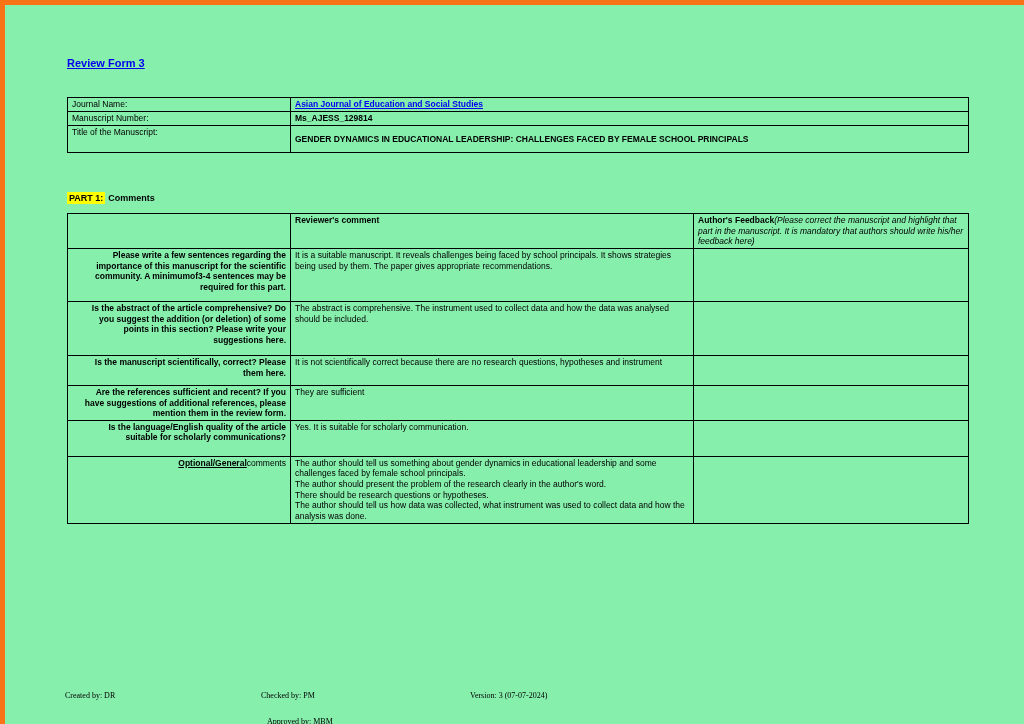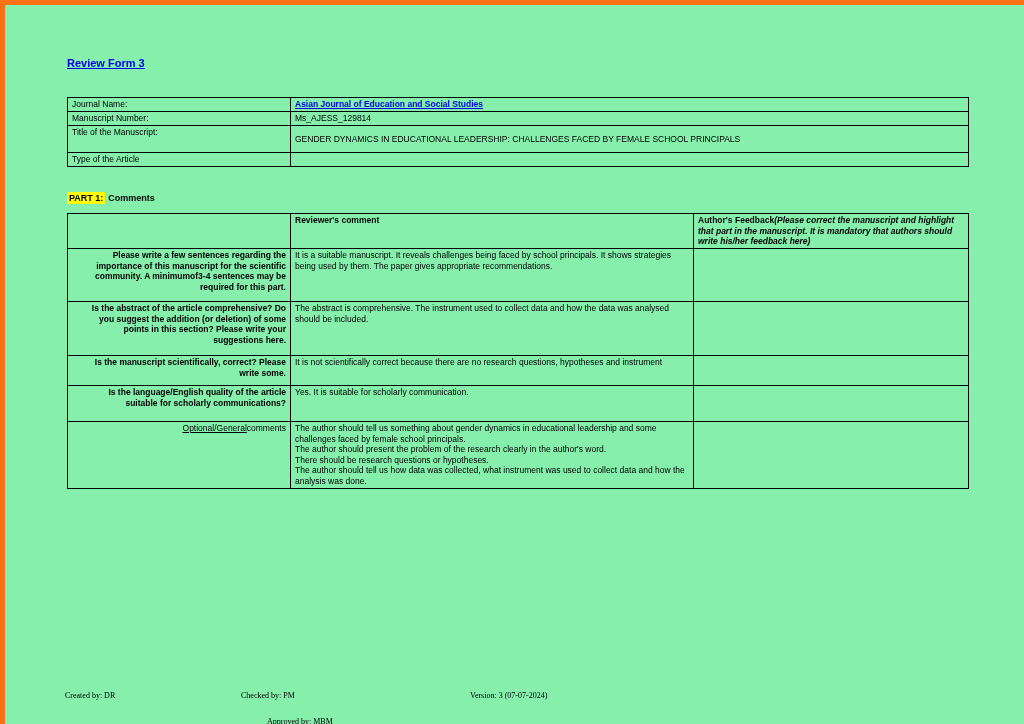--- a/index.html
+++ b/index.html
@@ -15,47 +15,47 @@
   .doc-title{
     position:absolute;top:52px;left:62px;
     font-size:11px;font-weight:bold;
     color:#0000ee;text-decoration:underline;
     margin:0;
   }
   table{border-collapse:collapse;table-layout:fixed;}
   td{border:1px solid #000;vertical-align:top;padding:1px 4px;font-size:8.5px;line-height:1.25;word-wrap:break-word;}
   .header-table{position:absolute;top:92px;left:62px;width:901px;}
   .header-table .label-cell{font-size:8.5px;}
-  .value-bold{font-weight:normal;}
+  .value-bold{font-weight:bold;}
   .journal-link{color:#0000ee;font-weight:bold;text-decoration:underline;cursor:pointer;}
   .mid-valign{vertical-align:middle;}
   .part-heading{position:absolute;top:188px;left:62px;font-size:9px;font-weight:bold;}
   .part-badge{background:#ffff00;padding:1px 2px;}
   .part-label{margin-left:3px;}
   .comments-table{position:absolute;top:208px;left:62px;width:901px;}
   .head-cell{font-weight:bold;}
-  .fb-italic{font-style:italic;font-weight:bold;}
+  .fb-italic{font-style:italic;font-weight:normal;}
   .q-cell{font-weight:bold;padding-left:14px;white-space:pre-line;text-align:right;}
   .q-optional{padding-left:3px;font-weight:normal;}
-  .u-bold{font-weight:normal;text-decoration:underline;margin-left:24px;}
+  .u-bold{font-weight:bold;text-decoration:underline;margin-left:24px;}
   .c-cell{white-space:pre-line;}
   .rh0 td{height:27px;margin-top:43px;}
   .rh1 td{height:50px;}
   .rh2 td{height:52px;}
   .rh3 td{height:51px;}
   .rh4 td{height:27px;}
   .rh5 td{height:30px;}
   .rh6 td{height:33px;}
   .rh7 td{height:63px;}
   .hr1 td{height:11px;}
   .hr3 td{height:24px;}
   .footer{position:absolute;top:686px;left:0;width:100%;height:14px;font-family:"Liberation Serif", serif;font-size:8px;}
   .footer span{position:absolute;white-space:nowrap;}
   .f-created{left:60px;}
-  .f-checked{left:204px;padding-left:32px;}
+  .f-checked{left:224px;padding-left:32px;}
   .f-approved{left:262px;margin-top:26px;}
   .f-version{left:465px;}
 </style>
 </head>
 <body>
 
 <div class="page">
 
   <h1 class="doc-title">Review Form 3</h1>
 
@@ -69,24 +69,20 @@
       <td class="label-cell">Journal Name:</td>
       <td><span class="journal-link">Asian Journal of Education and Social Studies</span></td>
     </tr>
     <tr class="hr1">
       <td class="label-cell">Manuscript Number:</td>
       <td class="value-bold">Ms_AJESS_129814</td>
     </tr>
     <tr class="hr3">
       <td class="label-cell">Title of the Manuscript:</td>
       <td class="value-bold mid-valign">GENDER DYNAMICS IN EDUCATIONAL LEADERSHIP: CHALLENGES FACED BY FEMALE SCHOOL PRINCIPALS</td>
-    </tr>
-    <tr class="hr1">
-      <td class="label-cell">Type of the Article</td>
-      <td></td>
     </tr>
   </tbody>
     </table>
 
   <div class="part-heading">
     <span class="part-badge">PART  1:</span><span class="part-label">Comments</span>
   </div>
 
   <table class="comments-table">
     <colgroup>
@@ -109,25 +105,30 @@
     </tr>
 
 
     <tr class="rh3">
       <td class="q-cell">Is the abstract of the article comprehensive? Do you suggest the addition (or deletion) of some points in this section? Please write your suggestions here.</td>
       <td class="c-cell">The abstract is comprehensive. The instrument used to collect data and how the data was analysed should be included.</td>
       <td class="f-cell"></td>
     </tr>
 
     <tr class="rh4">
-      <td class="q-cell">Is the manuscript scientifically, correct? Please write some.</td>
+      <td class="q-cell">Is the manuscript scientifically, correct? Please them here.</td>
       <td class="c-cell">It is not scientifically correct because there are no research questions, hypotheses and instrument</td>
       <td class="f-cell"></td>
     </tr>
 
+    <tr class="rh5">
+      <td class="q-cell">Are the references sufficient and recent? If you have suggestions of additional references, please mention them in the review form.</td>
+      <td class="c-cell">They are sufficient</td>
+      <td class="f-cell"></td>
+    </tr>
 
     <tr class="rh6">
       <td class="q-cell">Is the language/English quality of the article suitable for scholarly communications?</td>
       <td class="c-cell">Yes. It is suitable for scholarly communication.</td>
       <td class="f-cell"></td>
     </tr>
 
     <tr class="rh7">
       <td class="q-cell q-optional"><span class="u-bold">Optional/General</span><span>comments</span></td>
       <td class="c-cell">The author should tell us something about gender dynamics in educational leadership and some challenges faced by female school principals.

